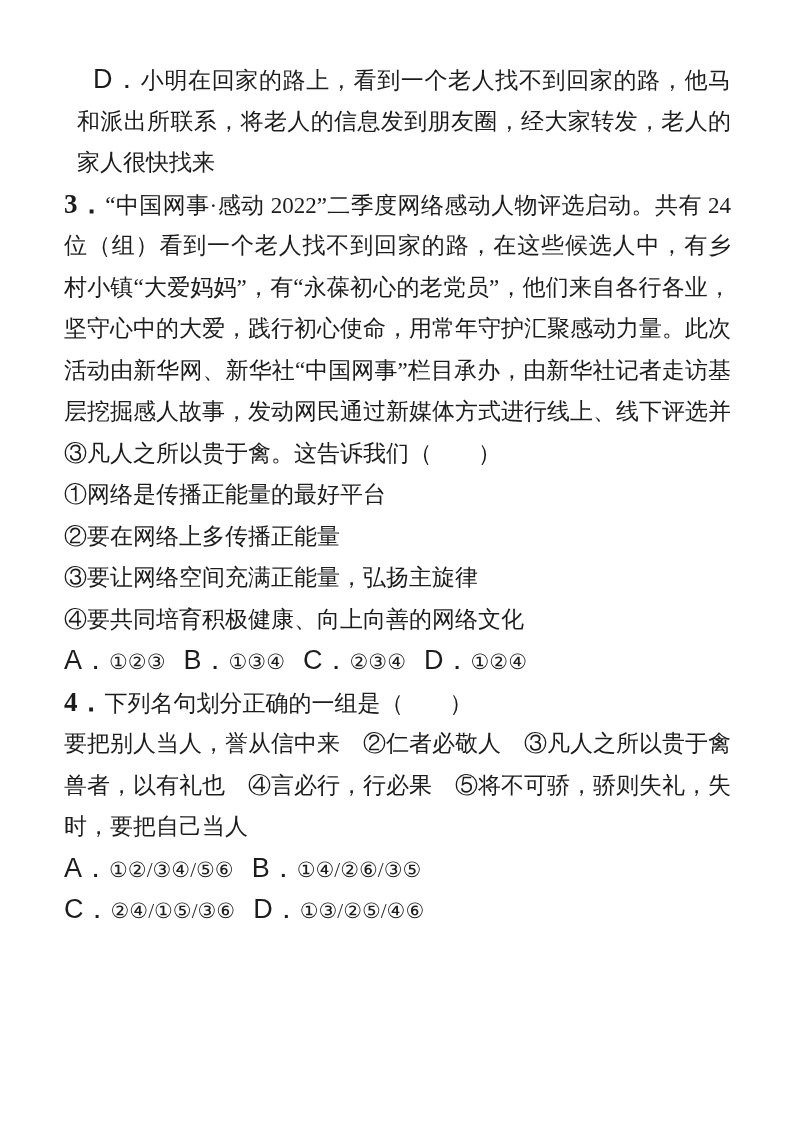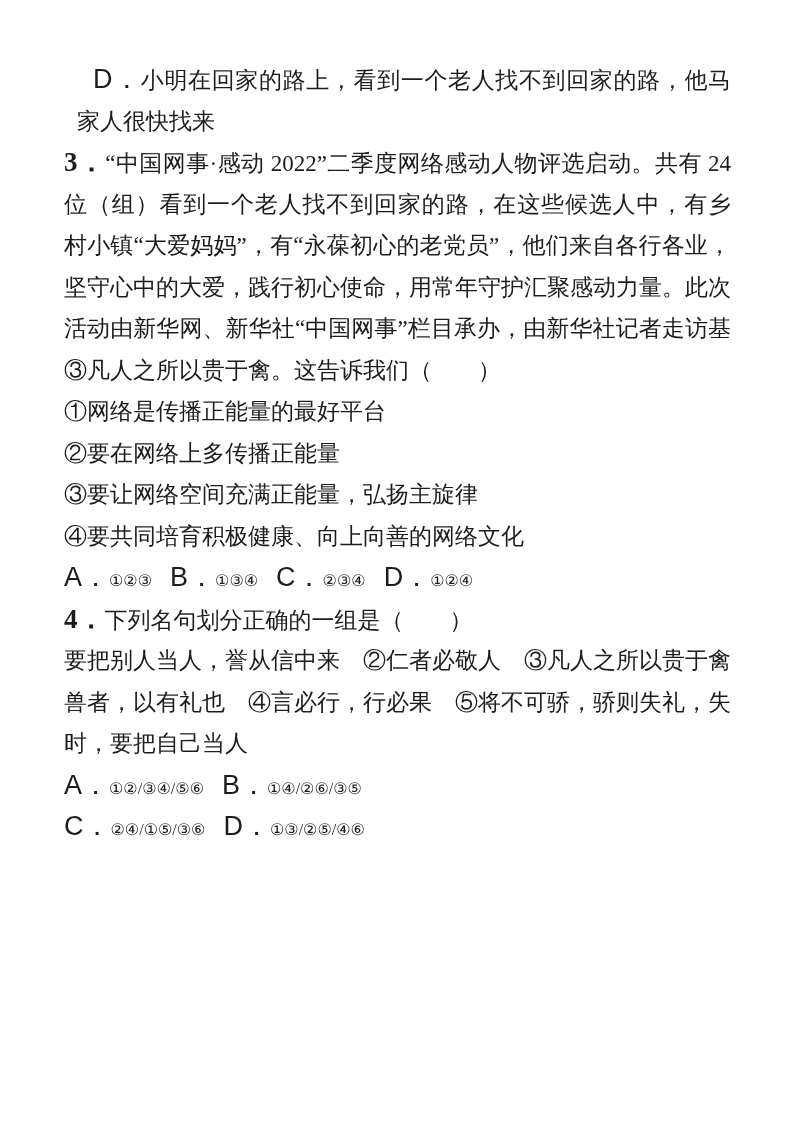--- a/index.html
+++ b/index.html
@@ -35,35 +35,37 @@
     font-family: "Liberation Sans", "DejaVu Sans", sans-serif;
     font-size: 27px;
   }
   
   .q-num {
     font-weight: 700;
     font-size: 27px;
   }
   .opt { display: inline-block; margin-right: 18px; }
   .opt:last-child { margin-right: 0; }
-  .opt-value { font-size: 16px; }
+  .opt-value { font-size: 21px; }
 </style>
 </head>
 <body>
 
 <div class="page">
 
   <div class="line fill indent-first"><span class="opt-label">D．</span><span>小明在回家的路上，看到一个老人找不到回家的路，他马上</span></div>
+  <div class="line fill indent-cont">和派出所联系，将老人的信息发到朋友圈，经大家转发，老人的</div>
   <div class="line indent-cont">家人很快找来</div>
 
   <div class="line fill"><span class="q-num">3．</span><span>“中国网事·感动 2022”二季度网络感动人物评选启动。共有 24</span></div>
   <div class="line fill">位（组）看到一个老人找不到回家的路，在这些候选人中，有乡</div>
   <div class="line fill">村小镇“大爱妈妈”，有“永葆初心的老党员”，他们来自各行各业，</div>
   <div class="line fill">坚守心中的大爱，践行初心使命，用常年守护汇聚感动力量。此次</div>
   <div class="line fill">活动由新华网、新华社“中国网事”栏目承办，由新华社记者走访基</div>
+  <div class="line fill">层挖掘感人故事，发动网民通过新媒体方式进行线上、线下评选并</div>
   <div class="line">③凡人之所以贵于禽。这告诉我们（　　）</div>
 
   <div class="line">①网络是传播正能量的最好平台</div>
   <div class="line">②要在网络上多传播正能量</div>
   <div class="line">③要让网络空间充满正能量，弘扬主旋律</div>
   <div class="line">④要共同培育积极健康、向上向善的网络文化</div>
 
   <div class="line">
     <span class="opt"><span class="opt-label">A．</span><span class="opt-value">①②③</span></span><span class="opt"><span class="opt-label">B．</span><span class="opt-value">①③④</span></span><span class="opt"><span class="opt-label">C．</span><span class="opt-value">②③④</span></span><span class="opt"><span class="opt-label">D．</span><span class="opt-value">①②④</span></span>
   </div>

